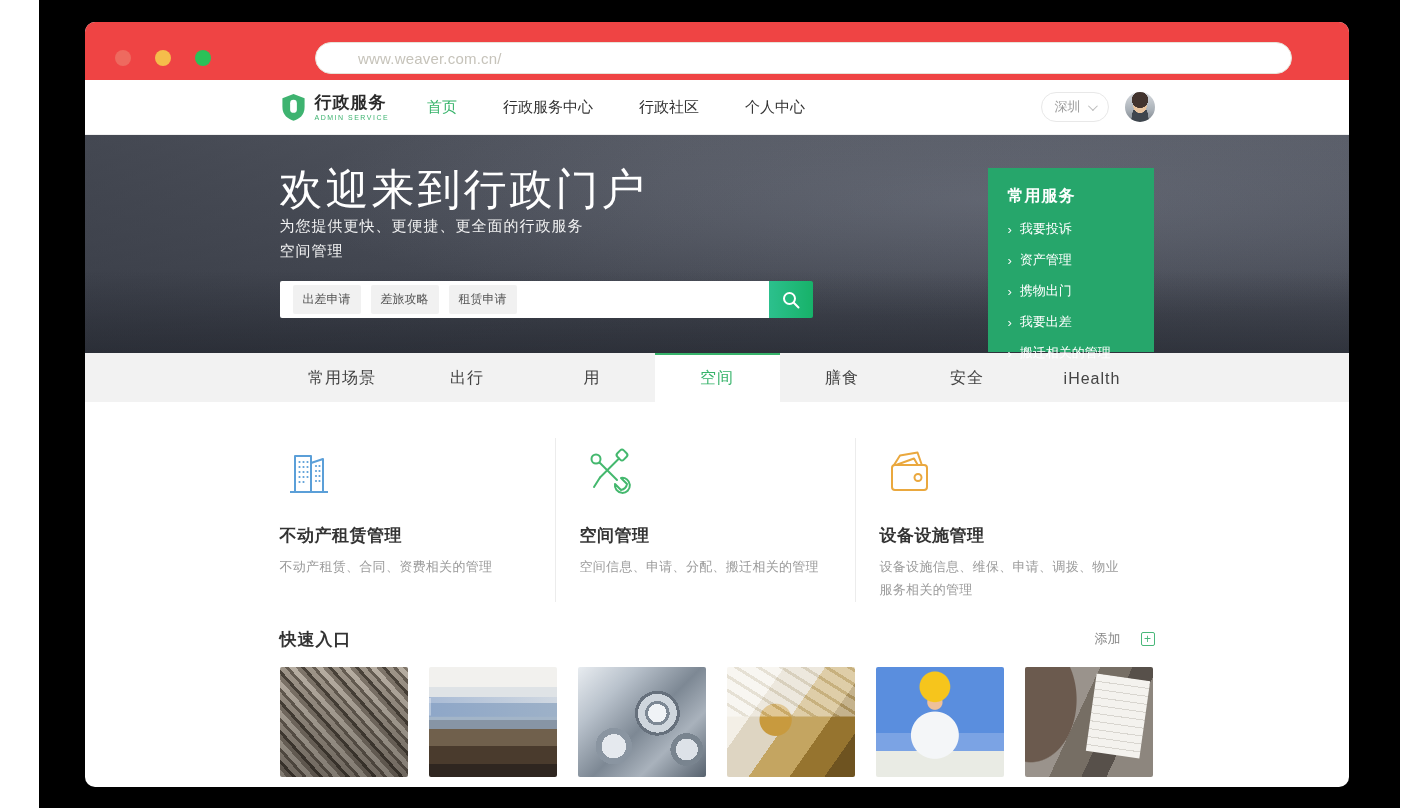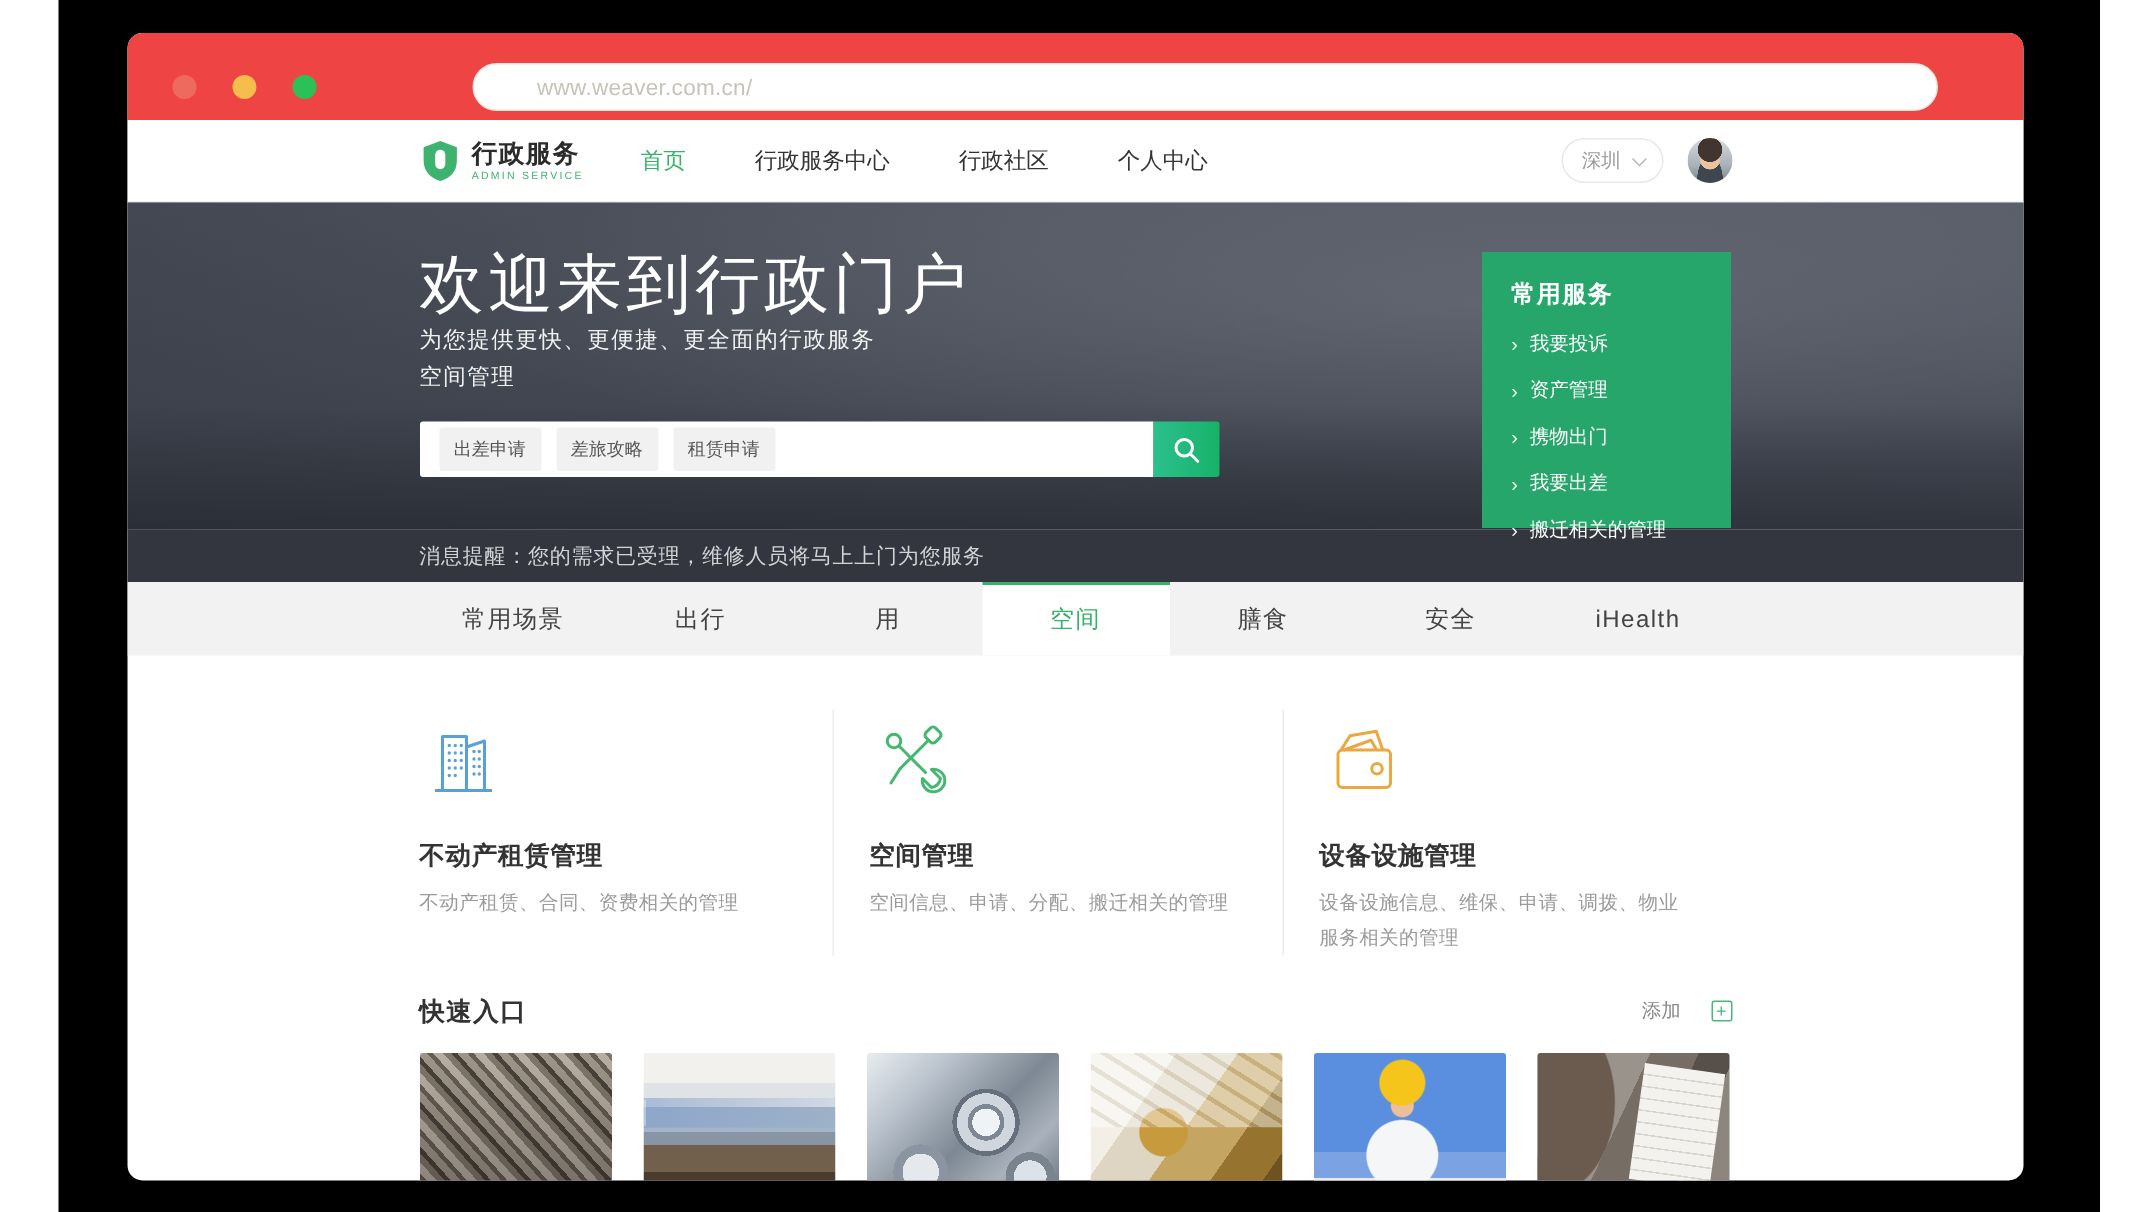--- a/index.html
+++ b/index.html
@@ -208,25 +208,20 @@
             <span>我要出差</span>
           </div>
           <div class="panel-item">
             <span class="arrow">›</span>
             <span>搬迁相关的管理</span>
           </div>
         </div>
       </div>
     </div>
 
-    <div class="noticebar">
-      <div class="container">
-        <span class="notice-text">消息提醒：您的需求已受理，维修人员将马上上门为您服务</span>
-      </div>
-    </div>
 
     <div class="tabbar">
       <div class="container tabs">
         <div class="tab">常用场景</div>
         <div class="tab">出行</div>
         <div class="tab">用</div>
         <div class="tab active">空间</div>
         <div class="tab">膳食</div>
         <div class="tab">安全</div>
         <div class="tab">iHealth</div>

